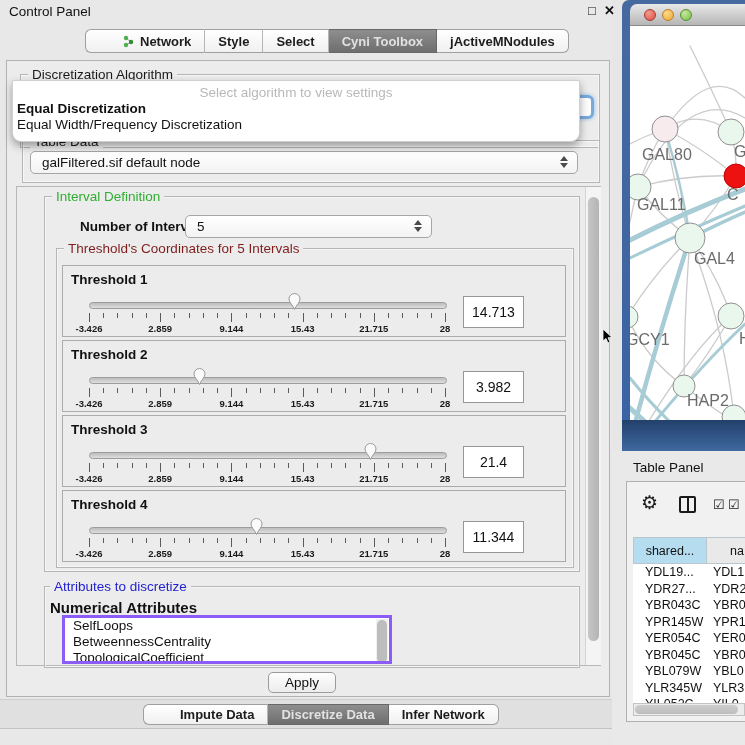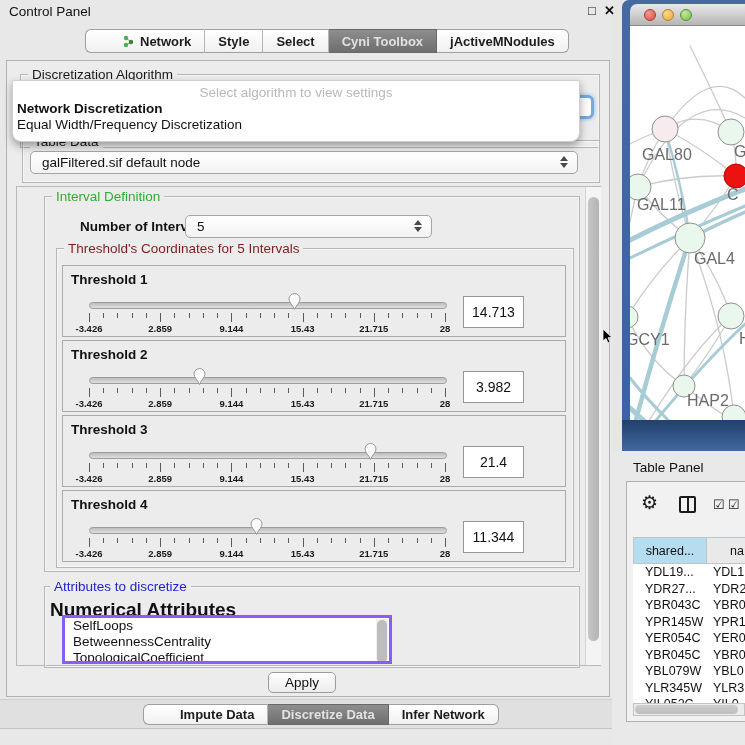--- a/index.html
+++ b/index.html
@@ -141,21 +141,21 @@
     <div class="combo" style="left:30px;top:151px;width:548px;height:23px;z-index:6;">
       <span class="combo-text">galFiltered.sif default node</span>
       <span class="stepper">
           <i class="up"></i>
           <i class="dn"></i>
         </span>
     </div>
 
     <div class="popup">
       <div class="popup-hint">Select algorithm to view settings</div>
-      <div class="popup-item bold">Network Discretization</div>
+      <div class="popup-item bold">Equal Discretization</div>
       <div class="popup-item">Equal Width/Frequency Discretization</div>
     </div>
 
     <div class="scrollpane"></div>
     <div class="vscroll">
         <div class="vscroll-thumb"></div>
       </div>
 
     <div class="group" style="left:44px;top:196px;width:534px;height:374px;"></div>
     <div class="group-title" style="left:52px;top:189px;color:#2fae2f;">Interval Definition</div>
@@ -352,21 +352,21 @@
           <span class="scale-lab" style="left: 40%;">9.144</span>
           <span class="scale-lab" style="left: 60%;">15.43</span>
           <span class="scale-lab" style="left: 80%;">21.715</span>
           <span class="scale-lab" style="left: 100%;">28</span>
         </div>
       <div class="t-value">11.344</div>
     </div>
 
     <div class="group" style="left:44px;top:586px;width:534px;height:80px;"></div>
     <div class="group-title" style="left:50px;top:579px;color:#2323cf;">Attributes to discretize</div>
-    <div style="position:absolute;left:50px;top:599px;font-size:19px;font-weight:bold;color:#111;">Numerical Attributes</div>
+    <div style="position:absolute;left:50px;top:599px;font-size:15px;font-weight:bold;color:#111;">Numerical Attributes</div>
     <div class="attr-list">
       <div id="attr-items">
           <div class="attr-item">SelfLoops</div>
           <div class="attr-item">BetweennessCentrality</div>
           <div class="attr-item">TopologicalCoefficient</div>
         </div>
       <div class="attr-scroll">
           <div class="attr-scroll-thumb"></div>
         </div>
     </div>

